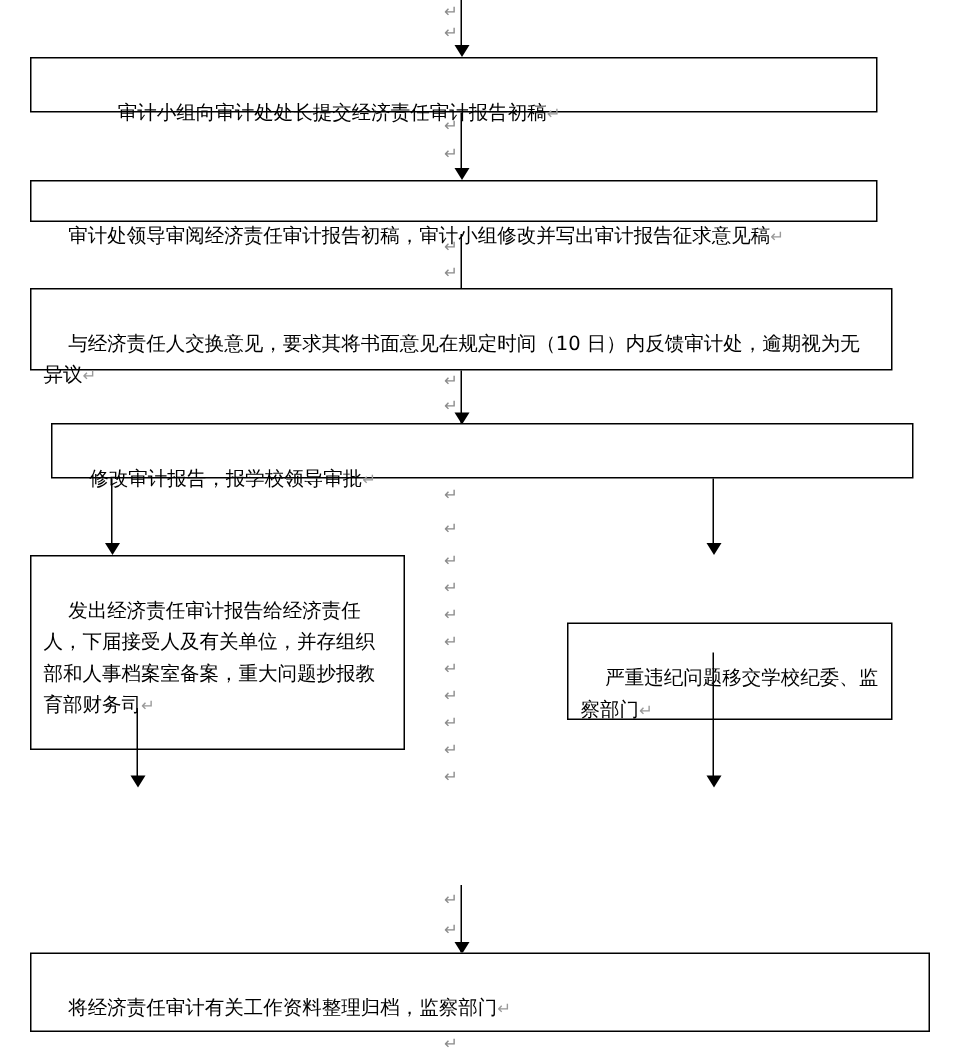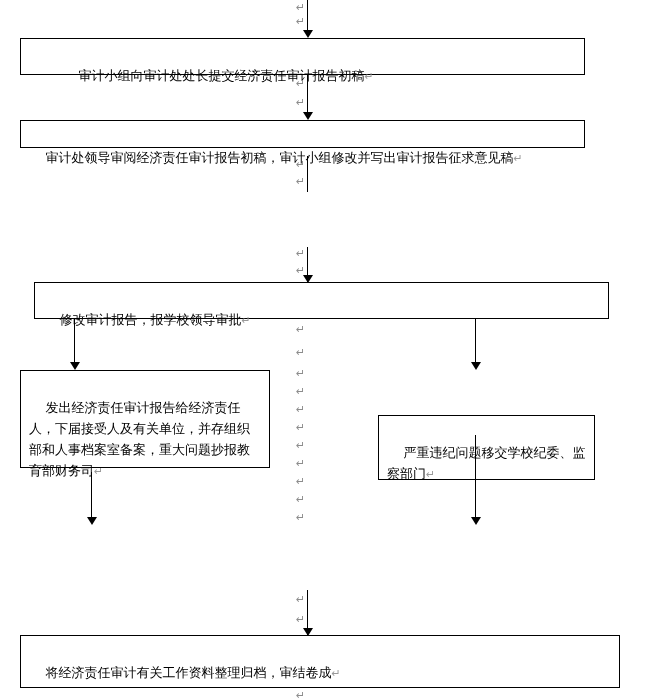--- a/index.html
+++ b/index.html
@@ -74,40 +74,43 @@
   <span class="para-mark" style="left:296px; top:97px;">↵</span>
 
   <div class="box" style="left:20px; top:120px; width:565px; height:28px;">
     <span>审计处领导审阅经济责任审计报告初稿，审计小组修改并写出审计报告征求意见稿</span><span class="pilcrow">↵</span>
   </div>
 
   <div class="line-v" style="left:307px; top:156px; height:36px;"></div>
   <span class="para-mark" style="left:296px; top:159px;">↵</span>
   <span class="para-mark" style="left:296px; top:176px;">↵</span>
 
+  <div class="box" style="left:20px; top:192px; width:575px; height:55px;">
+    <span>与经济责任人交换意见，要求其将书面意见在规定时间（10 日）内反馈审计处，逾期视为无异议</span><span class="pilcrow">↵</span>
+  </div>
 
   <div class="line-v" style="left:307px; top:247px; height:36px;"></div>
   <div class="arrowhead" style="left:303px; top:275px;"></div>
   <span class="para-mark" style="left:296px; top:248px;">↵</span>
   <span class="para-mark" style="left:296px; top:265px;">↵</span>
 
   <div class="box" style="left:20px; top:282px; width:575px; height:37px;margin-left:14px;">
     <span>修改审计报告，报学校领导审批</span><span class="pilcrow">↵</span>
   </div>
 
   <div class="line-v" style="left:74px; top:319px; height:46px;"></div>
   <div class="arrowhead" style="left:70px; top:362px;"></div>
 
   <div class="line-v" style="left:475px; top:319px; height:46px;"></div>
   <div class="arrowhead" style="left:471px; top:362px;"></div>
 
   <span class="para-mark" style="left:296px; top:324px;">↵</span>
   <span class="para-mark" style="left:296px; top:347px;">↵</span>
 
-  <div class="box" style="left:20px; top:370px; width:250px; height:98px;">
+  <div class="box" style="left:20px; top:370px; width:250px; height:130px;">
     <span>发出经济责任审计报告给经济责任人，下届接受人及有关单位，并存组织部和人事档案室备案，重大问题抄报教育部财务司</span><span class="pilcrow">↵</span>
   </div>
 
   <div class="box" style="left:378px; top:370px; width:217px; height:65px;margin-top:45px;">
     <span>严重违纪问题移交学校纪委、监察部门</span><span class="pilcrow">↵</span>
   </div>
 
   <div class="line-v" style="left:91px; top:472px; height:48px;"></div>
   <div class="arrowhead" style="left:87px; top:517px;"></div>
 
@@ -124,18 +127,18 @@
   <span class="para-mark" style="left:296px; top:494px;">↵</span>
   <span class="para-mark" style="left:296px; top:512px;">↵</span>
 
 
   <div class="line-v" style="left:307px; top:590px; height:45px;"></div>
   <div class="arrowhead" style="left:303px; top:628px;"></div>
   <span class="para-mark" style="left:296px; top:594px;">↵</span>
   <span class="para-mark" style="left:296px; top:614px;">↵</span>
 
   <div class="box" style="left:20px; top:635px; width:600px; height:53px;">
-    <span>将经济责任审计有关工作资料整理归档，审结卷成</span><span class="pilcrow">↵</span>
+    <span>将经济责任审计有关工作资料整理归档，监察部门</span><span class="pilcrow">↵</span>
   </div>
 
   <span class="para-mark" style="left:296px; top:690px;">↵</span>
 
 </div>
 
 </body></html>

